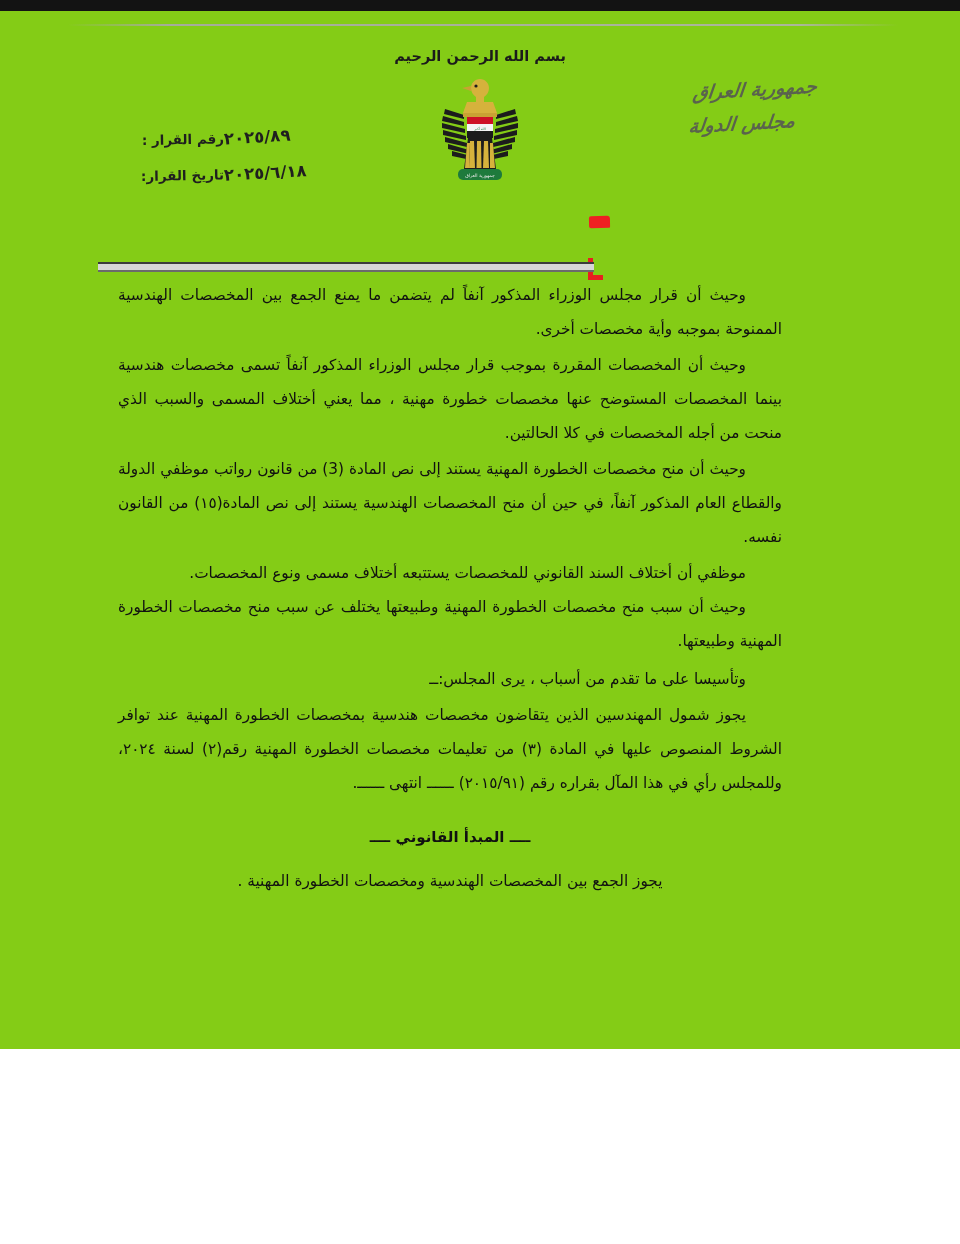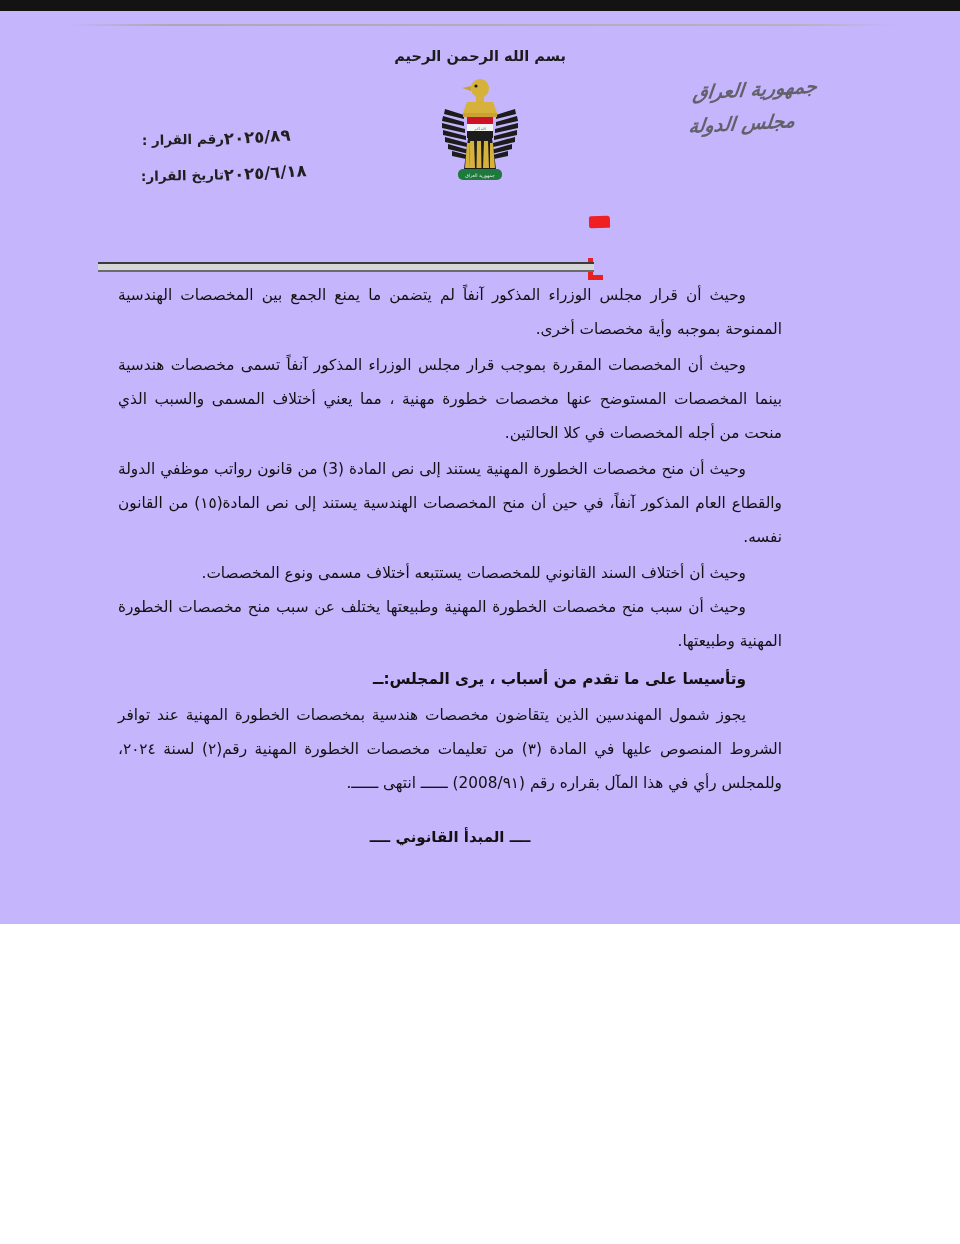--- a/index.html
+++ b/index.html
@@ -7,22 +7,22 @@
     margin: 0;
     padding: 0;
     background: #ffffff;
   }
   body {
     font-family: "DejaVu Sans", "Liberation Sans", sans-serif;
   }
   .page {
     position: relative;
     width: 960px;
-    height: 924px;
-    background: #c4b5fd;
+    height: 1049px;
+    background: #84cc16;
     overflow: hidden;
   }
 
   
   .scan-top-bar {
     position: absolute;
     top: 0; left: 0;
     width: 960px;
     height: 11px;
     background: #131313;
@@ -183,21 +183,21 @@
     line-height: 34px;
   }
   .para {
     margin: 0 0 2px 0;
     text-indent: 36px;
     text-align: justify;
     text-justify: inter-word;
   }
   .para.tight { margin-bottom: 0; }
   .para-bold {
-    font-weight: bold;
+    font-weight: normal;
     text-indent: 36px;
     margin: 4px 0 2px 0;
   }
 
   
   .principle {
     position: absolute;
     top: 828px;
     left: 118px;
     width: 664px;
@@ -310,29 +310,30 @@
 
     <div class="red-mark-box"></div>
     <div class="red-hook"></div>
     <div class="header-rule"></div>
   </div>
 
   <div class="body-block">
     <p class="para">وحيث أن قرار مجلس الوزراء المذكور آنفاً لم يتضمن ما يمنع الجمع بين المخصصات الهندسية الممنوحة بموجبه وأية مخصصات أخرى.</p>
     <p class="para">وحيث أن المخصصات المقررة بموجب قرار مجلس الوزراء المذكور آنفاً تسمى مخصصات هندسية بينما المخصصات المستوضح عنها مخصصات خطورة مهنية ، مما يعني أختلاف المسمى والسبب الذي منحت من أجله المخصصات في كلا الحالتين.</p>
     <p class="para">وحيث أن منح مخصصات الخطورة المهنية يستند إلى نص المادة (3) من قانون رواتب موظفي الدولة والقطاع العام المذكور آنفاً، في حين أن منح المخصصات الهندسية يستند إلى نص المادة(١٥) من القانون نفسه.</p>
-    <p class="para tight">وحيث أن أختلاف السند القانوني للمخصصات يستتبعه أختلاف مسمى ونوع المخصصات.</p>
+    <p class="para tight">موظفي أن أختلاف السند القانوني للمخصصات يستتبعه أختلاف مسمى ونوع المخصصات.</p>
     <p class="para">وحيث أن سبب منح مخصصات الخطورة المهنية وطبيعتها يختلف عن سبب منح مخصصات الخطورة المهنية وطبيعتها.</p>
     <p class="para-bold">وتأسيسا على ما تقدم من أسباب ، يرى المجلس:ــ</p>
-    <p class="para">يجوز شمول المهندسين الذين يتقاضون مخصصات هندسية بمخصصات الخطورة المهنية عند توافر الشروط المنصوص عليها في المادة (٣) من تعليمات مخصصات الخطورة المهنية رقم(٢) لسنة ٢٠٢٤، وللمجلس رأي في هذا المآل بقراره رقم (2008/٩١) ــــــ انتهى ــــــ.</p>
+    <p class="para">يجوز شمول المهندسين الذين يتقاضون مخصصات هندسية بمخصصات الخطورة المهنية عند توافر الشروط المنصوص عليها في المادة (٣) من تعليمات مخصصات الخطورة المهنية رقم(٢) لسنة ٢٠٢٤، وللمجلس رأي في هذا المآل بقراره رقم (٢٠١٥/٩١) ــــــ انتهى ــــــ.</p>
   </div>
 
   <div class="principle">
     <div class="principle-title">
       <span class="dash">ــــ</span>
       <span>المبدأ القانوني</span>
       <span class="dash">ــــ</span>
     </div>
+    <div class="principle-text">يجوز الجمع بين المخصصات الهندسية ومخصصات الخطورة المهنية .</div>
   </div>
 
   <div class="page-number">(٣ـ٣)</div>
 
 </div>
 
 </body></html>

